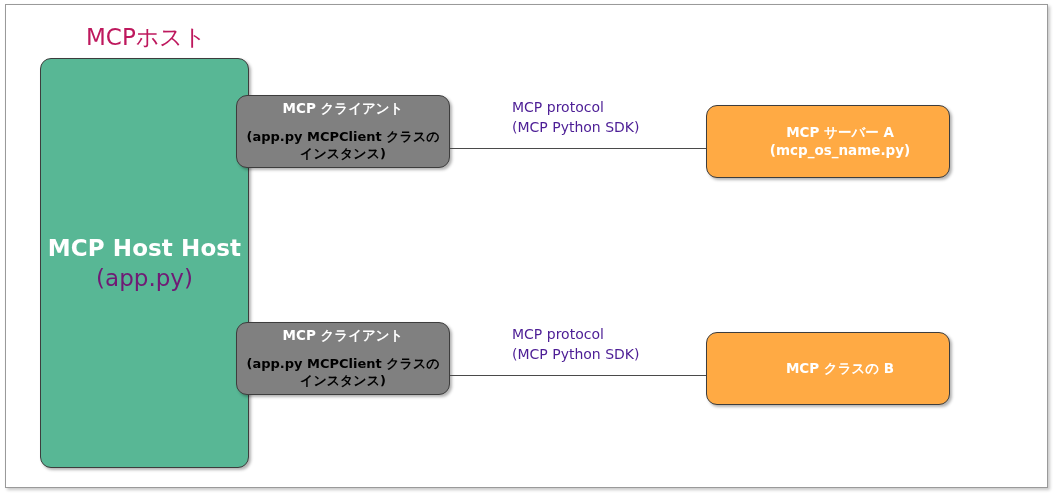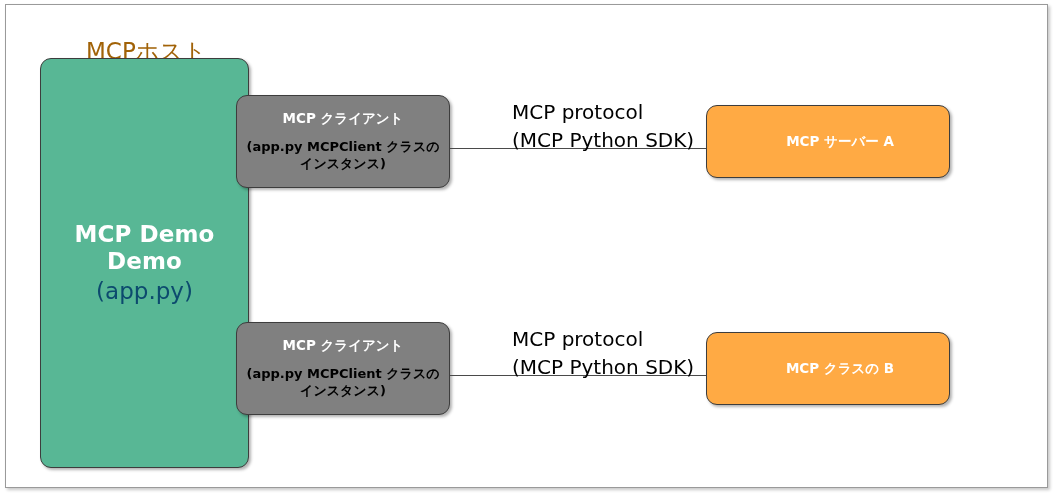--- a/index.html
+++ b/index.html
@@ -56,41 +56,41 @@
     gap: 4px;
   }
   .host-title {
     color: #ffffff;
     font-size: 23px;
     font-weight: bold;
     line-height: 1.15;
     letter-spacing: 0.1px;
   }
   .host-sub {
-    color: #0c4a6e;
+    color: #701a75;
     font-size: 23px;
     font-weight: normal;
     line-height: 1.15;
   }
 
   
   .host-caption {
     position: absolute;
     left: 86px;
-    top: 36px;
+    top: 22px;
     font-size: 23px;
-    color: #a16207;
+    color: #be185d;
     white-space: nowrap;
   }
 
   
   .client-box {
     left: 236px;
     width: 214px;
-    height: 93px;
+    height: 73px;
     background: #808080;
     padding: 20px 6px;
     gap: 13px;
   }
   .client-box.top    { top: 95px; }
   .client-box.bottom { top: 322px; }
 
   .client-title {
     color: #ffffff;
     font-size: 13.5px;
@@ -138,40 +138,40 @@
     height: 0;
     border-top: 1.3px solid #4a4a4a;
   }
   .connector.top    { top: 148px; }
   .connector.bottom { top: 375px; }
 
   
   .conn-label {
     position: absolute;
     left: 512px;
-    font-size: 20px;
-    color: #000000;
+    font-size: 14px;
+    color: #4c1d95;
     line-height: 1.42;
     text-align: left;
     white-space: pre-line;
   }
   .conn-label.top    { top: 98px; }
   .conn-label.bottom { top: 325px; }
 </style>
 </head>
 <body>
 
 <div id="canvas">
 
   <div class="outer-frame"></div>
 
   <div class="host-caption">MCPホスト</div>
 
   <div class="node host-box">
-    <div class="host-title">MCP Demo Demo</div>
+    <div class="host-title">MCP Host Host</div>
     <div class="host-sub">(app.py)</div>
   </div>
 
   <div class="node client-box top">
     <div class="client-title">MCP クライアント</div>
     <div class="client-sub">(app.py MCPClient クラスの
 インスタンス)</div>
   </div>
 
   <div class="node client-box bottom">
@@ -183,19 +183,20 @@
   <div class="connector top"></div>
   <div class="connector bottom"></div>
 
   <div class="conn-label top">MCP protocol
 (MCP Python SDK)</div>
   <div class="conn-label bottom">MCP protocol
 (MCP Python SDK)</div>
 
   <div class="node server-box top">
     <div class="server-title">MCP サーバー A</div>
+    <div class="server-sub">(mcp_os_name.py)</div>
   </div>
 
   <div class="node server-box bottom">
     <div class="server-title">MCP クラスの B</div>
   </div>
 
 </div>
 
 </body></html>

